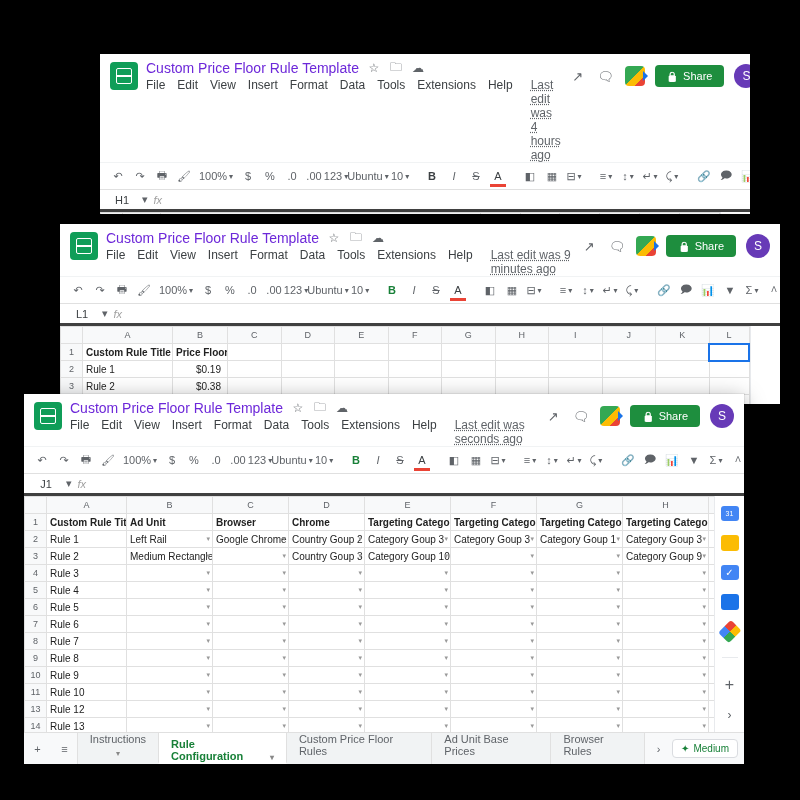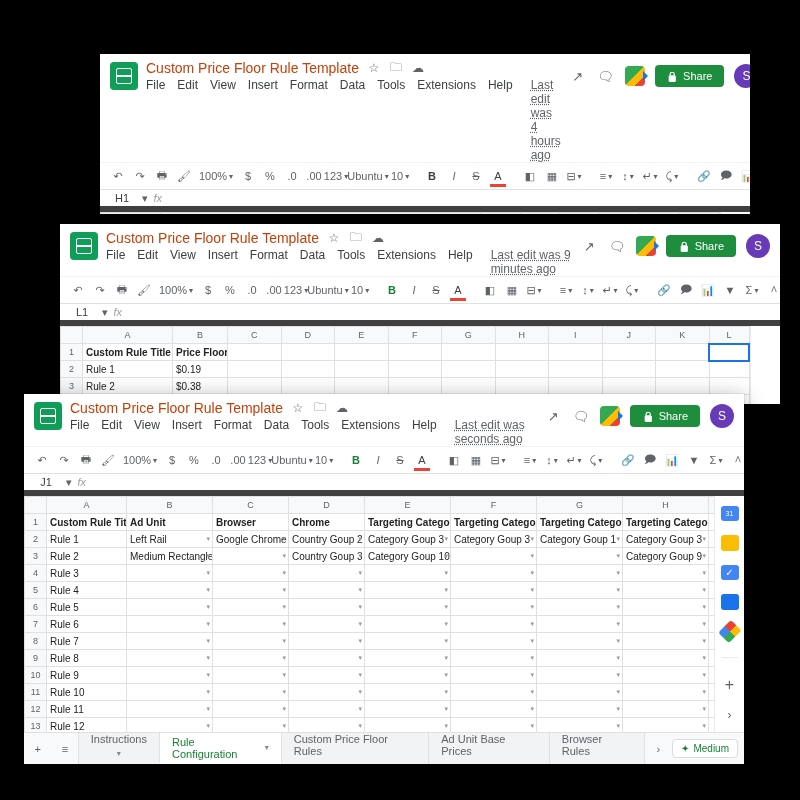--- a/index.html
+++ b/index.html
@@ -14,21 +14,21 @@
     overflow: hidden;
   }
 
   .titlebar { display:flex; align-items:flex-start; padding: 6px 10px 0 10px; gap:8px; }
   .sheets-logo { width:28px; height:28px; background:#0f9d58; border-radius:4px; position:relative; display:flex; align-items:center; justify-content:center; flex-shrink:0; margin-top:2px;}
   .sheets-logo::after { content:""; width:14px; height:14px; border:1.5px solid #fff; border-radius:2px; position:absolute; }
   .sheets-logo::before { content:""; width:14px; height:1.5px; background:#fff; position:absolute; }
 
   .title-block { display:flex; flex-direction:column; gap:2px; }
   .title-row { display:flex; align-items:center; gap:8px; }
-  .doc-title { font-size:14px; color:#c2410c; }
+  .doc-title { font-size:14px; color:#6d28d9; }
   .title-icon { width:14px; height:14px; display:inline-flex; align-items:center; justify-content:center; color:#5f6368; font-size:12px; }
 
   .menus { display:flex; gap:12px; font-size:12px; color:#3c4043; }
   .menus span { cursor:default; }
   .last-edit { color:#5f6368; text-decoration: underline dotted; margin-left:6px; }
 
   .title-right { margin-left:auto; display:flex; align-items:center; gap:10px; padding-top:4px;}
   .ricon { width:18px; height:18px; display:flex; align-items:center; justify-content:center; color:#5f6368; font-size:13px; }
   .meet { width:20px; height:20px; background: linear-gradient(135deg,#34a853 0 50%, #fbbc04 50% 75%, #ea4335 75%); border-radius:4px; position:relative;}
   .meet::after { content:""; position:absolute; right:-3px; top:5px; width:0; height:0; border-top:5px solid transparent; border-bottom:5px solid transparent; border-left:5px solid #1a73e8;}
@@ -40,21 +40,21 @@
   .toolbar .tb { display:inline-flex; align-items:center; justify-content:center; min-width:16px; height:18px; }
   .toolbar .sep { width:1px; height:16px; background:#e0e0e0; margin:0 2px; }
   .toolbar .dd::after { content:"▾"; font-size:8px; margin-left:2px; color:#5f6368;}
   .toolbar .bold { font-weight:bold; color:#3c4043; }
   .toolbar .bold-green { font-weight:bold; color:#188038; }
   .toolbar .A-ul { position:relative; font-weight:500; color:#3c4043;}
   .toolbar .A-ul::after { content:""; position:absolute; left:0; right:0; bottom:-2px; height:3px; background:#ea4335;}
   .toolbar .chev-up { font-size:8px; transform: translateY(-1px); }
   .toolbar .right { margin-left:auto; }
 
-  .fx-bar { display:flex; align-items:center; gap:6px; padding:2px 8px; border-bottom:6px solid #404040; height:22px; font-size:11px; color:#5f6368;}
+  .fx-bar { display:flex; align-items:center; gap:6px; padding:2px 8px; border-bottom:3px solid #404040; height:22px; font-size:11px; color:#5f6368;}
   .fx-bar .namebox { border:1px solid transparent; padding:1px 4px; min-width:28px; text-align:center; color:#3c4043;}
   .fx-bar .fx { font-style:italic; color:#a0a0a0;}
 
   .grid-wrap { display:flex; flex:1; overflow:hidden; }
 
   .side-panel { width:30px; background:#fff; border-left:1px solid #e8eaed; display:flex; flex-direction:column; align-items:center; gap:14px; padding-top:10px; }
   .side-panel .sp { width:18px; height:18px; border-radius:3px; }
   .sp-cal { background:linear-gradient(#4285f4,#4285f4); position:relative;}
   .sp-cal::after{content:"31"; font-size:7px; color:#fff; position:absolute; inset:0; display:flex; align-items:center; justify-content:center;}
   .sp-keep { background:#fbbc04;}
@@ -66,29 +66,29 @@
   .sp-plus { color:#5f6368; font-size:16px; font-weight:300;}
   .side-bottom { margin-top:auto; margin-bottom:10px; color:#5f6368; font-size:12px;}
 
   .grid { flex:1; overflow:hidden; position:relative; background:#fff; font-size:10px; color:#222;}
   table { border-collapse:collapse; width:100%; table-layout:fixed; }
   th, td { border:1px solid #e0e0e0; height:17px; padding:1px 3px; white-space:nowrap; overflow:hidden; }
   th { background:#f8f9fa; color:#5f6368; font-weight:normal; text-align:center; font-size:9px; }
   th.rowh { width:22px; }
   td.rowh { background:#f8f9fa; color:#5f6368; text-align:center; width:22px; font-size:9px;}
   .hdr-text { font-weight:bold; }
-  .right-txt { padding-right:6px;}
+  .right-txt { text-align:right; padding-right:6px;}
   .red-txt { color:#a50e0e; text-align:right; padding-right:6px;}
   .active-cell { border:2px solid #1a73e8 !important; }
 
   .tab-strip { display:flex; align-items:center; height:32px; border-top:1px solid #e0e0e0; background:#f8f9fa; font-size:11px; color:#5f6368;}
   .tab-strip .tbtn { width:28px; display:flex; align-items:center; justify-content:center; height:100%; }
   .tab { padding:0 12px; height:100%; display:flex; align-items:center; gap:4px; background:#fff; border-right:1px solid #e0e0e0; border-left:1px solid #e0e0e0; margin-left:-1px;}
   .tab.inactive { background:#f1f3f4; color:#5f6368;flex-direction:column;}
-  .tab.active { color:#188038; font-weight:400; border-bottom:2px solid #fff; position:relative; z-index:1;}
+  .tab.active { color:#188038; font-weight:700; border-bottom:2px solid #fff; position:relative; z-index:1;align-items:flex-end;}
   .tab .dd { font-size:8px; color:#888;}
   .explore { margin-left:auto; margin-right:6px; background:#fff; border:1px solid #dadce0; border-radius:4px; padding:3px 8px; display:flex; align-items:center; gap:4px; color:#188038; font-size:10px; font-weight:500;}
   .explore::before { content:"✦"; }
 
   .section-hdr { font-weight:bold; font-size:13px; }
 
   .dd-cell { position:relative; }
   .dd-cell::after { content:"▾"; font-size:7px; color:#999; position:absolute; right:2px; top:50%; transform:translateY(-50%);}
 
 </style>
@@ -653,32 +653,20 @@
               <td class="dd-cell"></td>
               <td class="dd-cell"></td>
               <td class="dd-cell"></td>
               <td class="dd-cell"></td>
               <td class="dd-cell"></td>
               <td class="dd-cell"></td>
               <td class="dd-cell"></td>
               <td></td>
             </tr>
             <tr>
-              <td class="rowh">12</td>
-              <td>Rule 11</td>
-              <td class="dd-cell"></td>
-              <td class="dd-cell"></td>
-              <td class="dd-cell"></td>
-              <td class="dd-cell"></td>
-              <td class="dd-cell"></td>
-              <td class="dd-cell"></td>
-              <td class="dd-cell"></td>
-              <td></td>
-            </tr>
-            <tr>
               <td class="rowh">13</td>
               <td>Rule 12</td>
               <td class="dd-cell"></td>
               <td class="dd-cell"></td>
               <td class="dd-cell"></td>
               <td class="dd-cell"></td>
               <td class="dd-cell"></td>
               <td class="dd-cell"></td>
               <td class="dd-cell"></td>
               <td></td>

